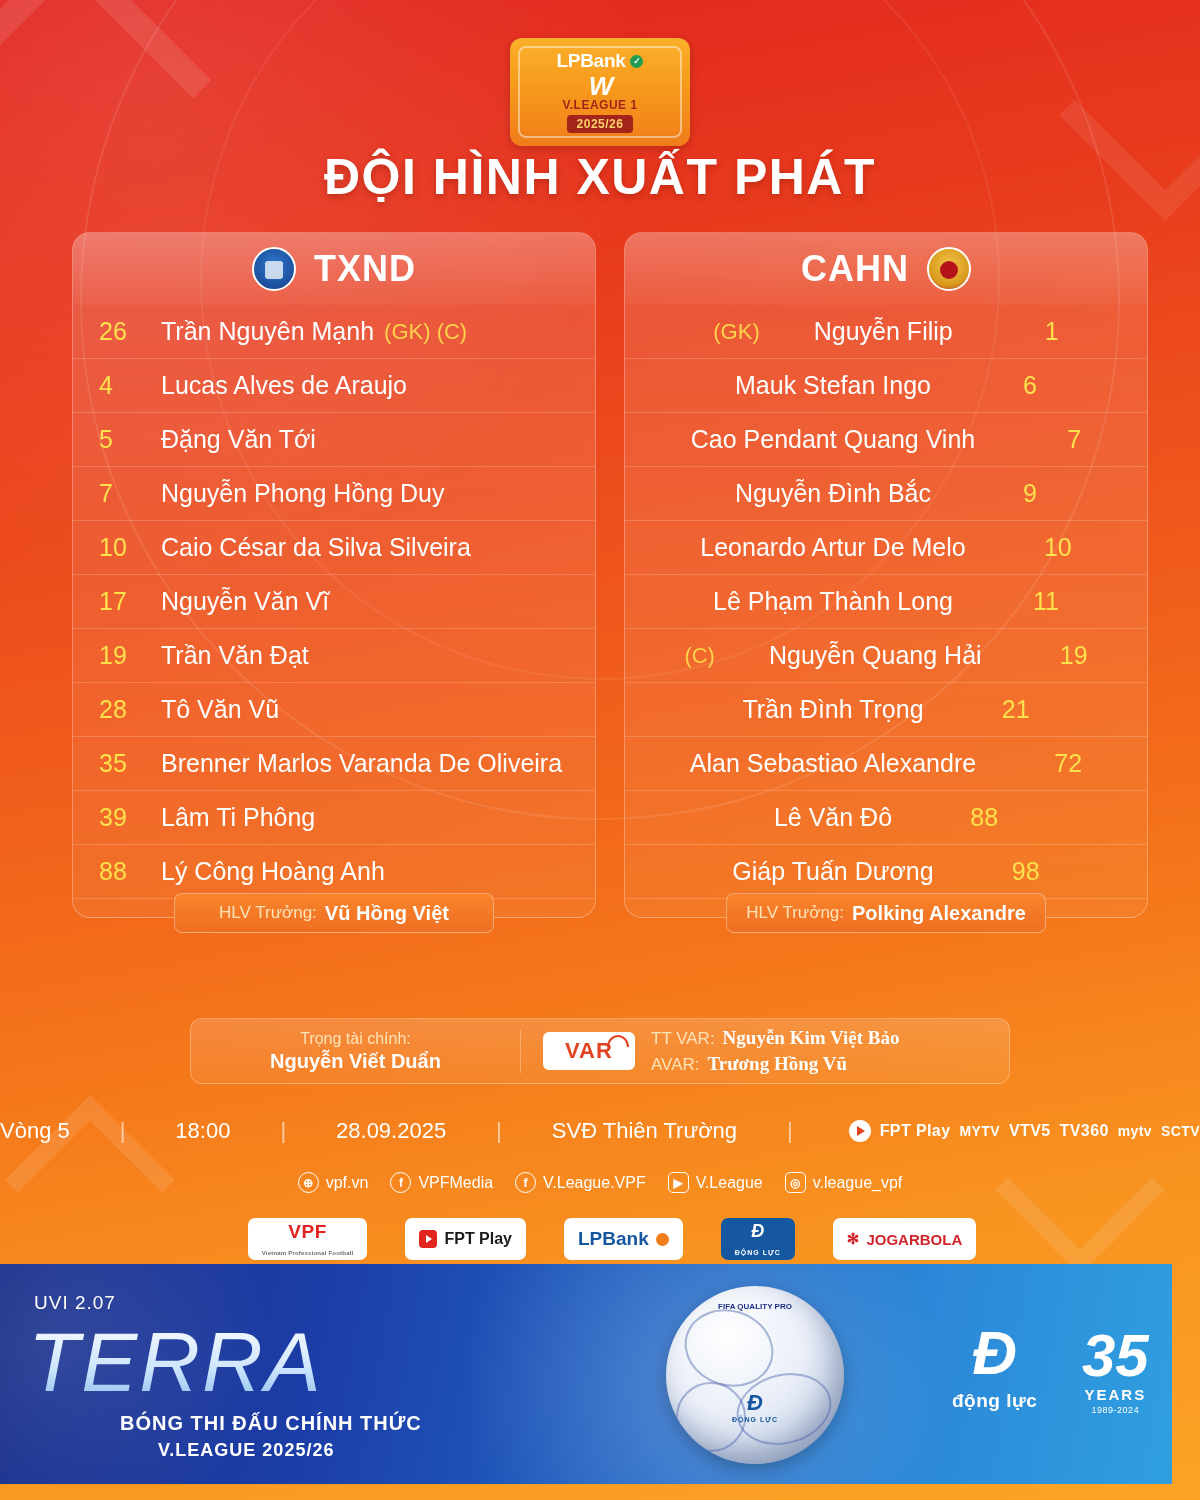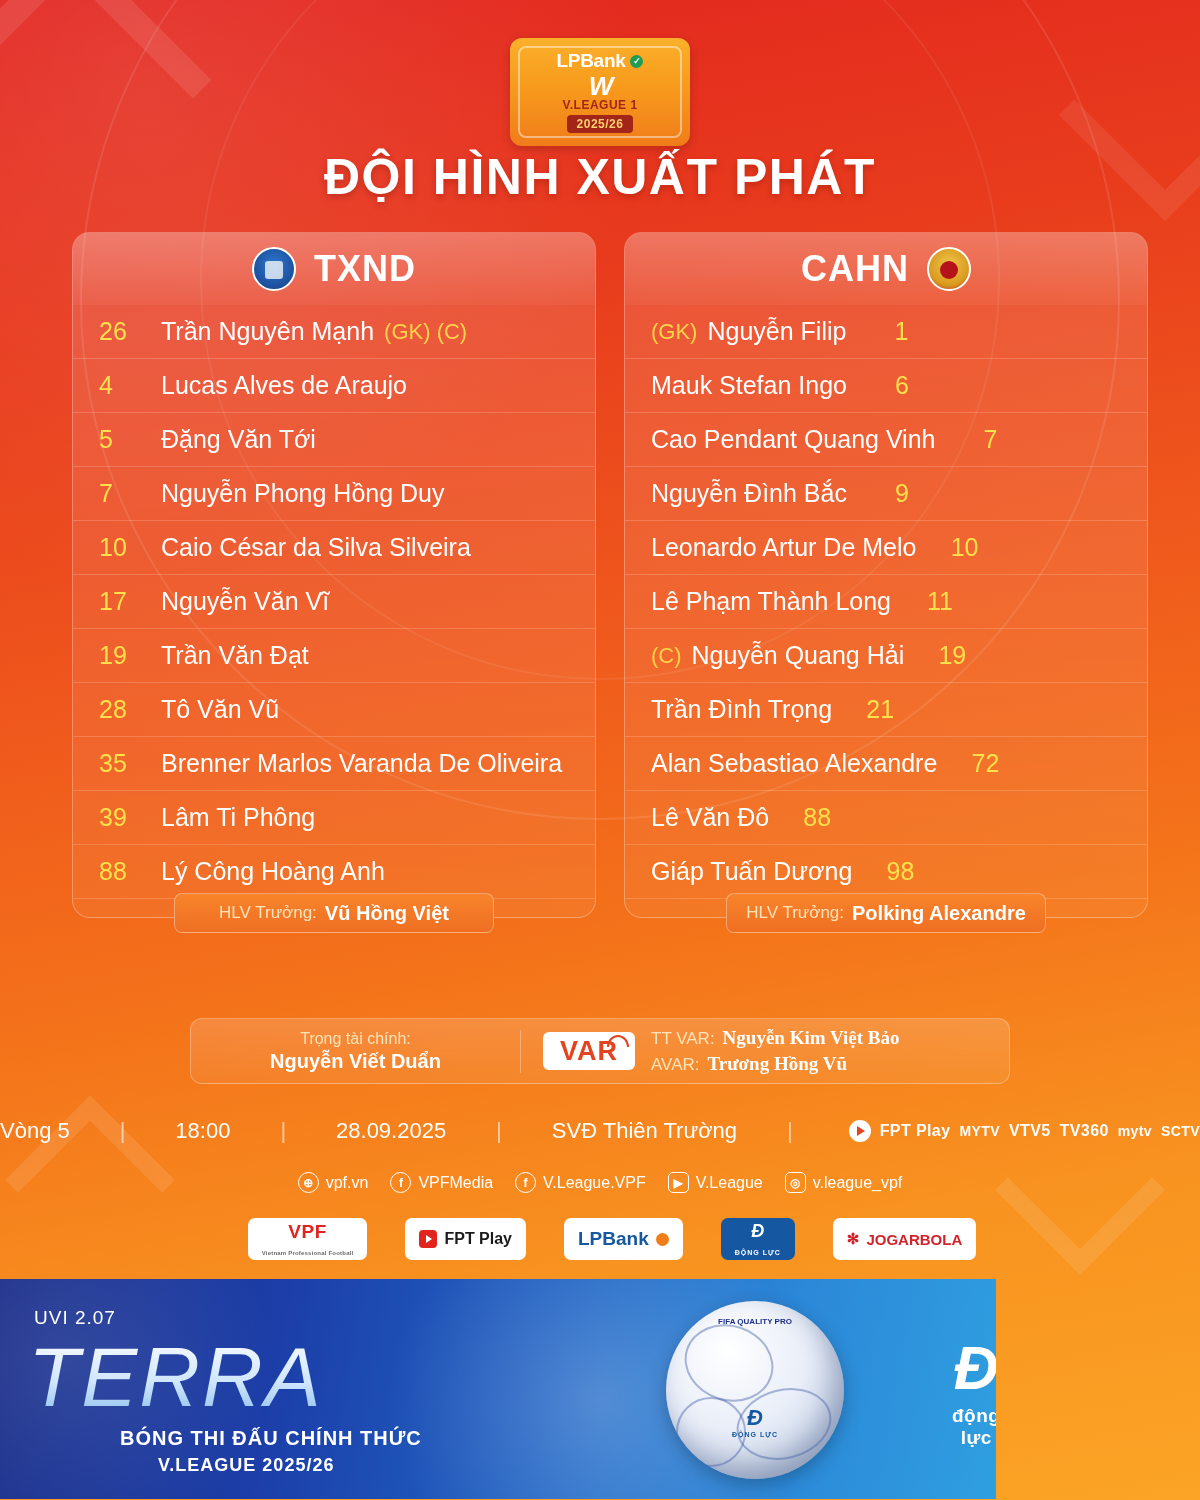--- a/index.html
+++ b/index.html
@@ -120,21 +120,21 @@
     height: 54px; display: flex; align-items: center;
     padding: 0 26px;
     border-bottom: 1px solid rgba(255,255,255,0.18);
   }
   .panel .player-row:last-of-type { border-bottom: 1px solid rgba(255,255,255,0.18); }
   .num { color: #ffe14d; font-size: 25px; font-weight: normal; width: 54px; flex: 0 0 54px; }
   .pname { color: #ffffff; font-size: 25px; white-space: nowrap; }
   .tag { color: #ffd24a; font-size: 22px; }
   .left .num { text-align: left; }
   .left .pname { margin-left: 8px; }
-  .right { justify-content: flex-start; }
+  .right { justify-content: center; gap: 44px; }
   .right .num { text-align: right; order: 2; width: 54px; flex: 0 0 54px; }
   .right .pname { order: 1; margin-right: 8px; text-align: right; }
 
   .coach-bar {
     position: absolute; left: 50%; transform: translateX(-50%);
     bottom: -16px; width: 320px; height: 40px;
     background: linear-gradient(180deg, #f8842b 0%, #ef6f22 100%);
     border: 1px solid rgba(255,255,255,0.35);
     border-radius: 8px;
     display: flex; align-items: center; justify-content: center; gap: 8px;
@@ -148,21 +148,21 @@
     background: linear-gradient(180deg, rgba(255,255,255,0.16) 0%, rgba(255,255,255,0.06) 100%);
     border: 1px solid rgba(255,255,255,0.28);
     border-radius: 12px;
     display: flex; align-items: center;
   }
   .ref-main { width: 330px; text-align: center; border-right: 1px solid rgba(255,255,255,0.3); }
   .ref-main .lbl { color: #ffe3b8; font-size: 16px; }
   .ref-main .val { color: #ffffff; font-size: 20px; font-weight: bold; margin-top: 2px; }
   .var-logo {
     margin: 0 16px 0 22px; width: 92px; height: 38px; border-radius: 6px;
-    background: #ffffff; color: #e2441f; font-weight: bold; font-size: 27px;
+    background: #ffffff; color: #e2441f; font-weight: bold; font-size: 22px;
     display: flex; align-items: center; justify-content: center; letter-spacing: 1px;
     position: relative;
   }
   .var-logo::after {
     content: ""; position: absolute; right: 6px; top: 3px; width: 18px; height: 10px;
     border: 2px solid #e2441f; border-radius: 50% 50% 0 0 / 100% 100% 0 0; border-bottom: none;
   }
   .var-lines { display: flex; flex-direction: column; gap: 4px; }
   .var-line { display: flex; align-items: baseline; gap: 8px; }
   .var-line .lbl { color: #ffe3b8; font-size: 17px; }
@@ -219,21 +219,21 @@
   .sp-lp { background: #ffffff; color: #1557a0; font-size: 19px; }
   .sp-lp .dot { width: 13px; height: 13px; border-radius: 50%; background: #f07c1a; }
   .sp-dl { background: #1557a0; color: #ffffff; flex-direction: column; line-height: 1; }
   .sp-dl .d { font-size: 18px; font-style: italic; font-weight: bold; }
   .sp-dl .s { font-size: 7px; letter-spacing: 1px; margin-top: 2px; }
   .sp-jg { background: #ffffff; color: #d2232a; font-size: 15px; }
   .sp-jg .st { color: #d2232a; font-size: 15px; }
 
   
   .banner {
-    position: absolute; left: 0; bottom: 1px; width: 996px; height: 220px;
+    position: absolute; left: 0; bottom: 16px; width: 1172px; height: 220px;
     background:
       radial-gradient(circle at 60% 55%, rgba(255,255,255,0.22) 0%, rgba(255,255,255,0) 34%),
       linear-gradient(100deg, #1b2f8a 0%, #1c3ea8 28%, #1f63c4 55%, #2c88d8 78%, #2f9fe0 100%);
       overflow: hidden;
   }
   .banner::before {
     content:""; position:absolute; left:-60px; top:-40px; width: 420px; height: 300px;
     background: radial-gradient(circle at 30% 40%, rgba(255,255,255,0.10) 0%, rgba(255,255,255,0) 60%);
   }
   .uvi { position: absolute; left: 34px; top: 28px; color: #ffffff; font-size: 19px; letter-spacing: 1px; }

